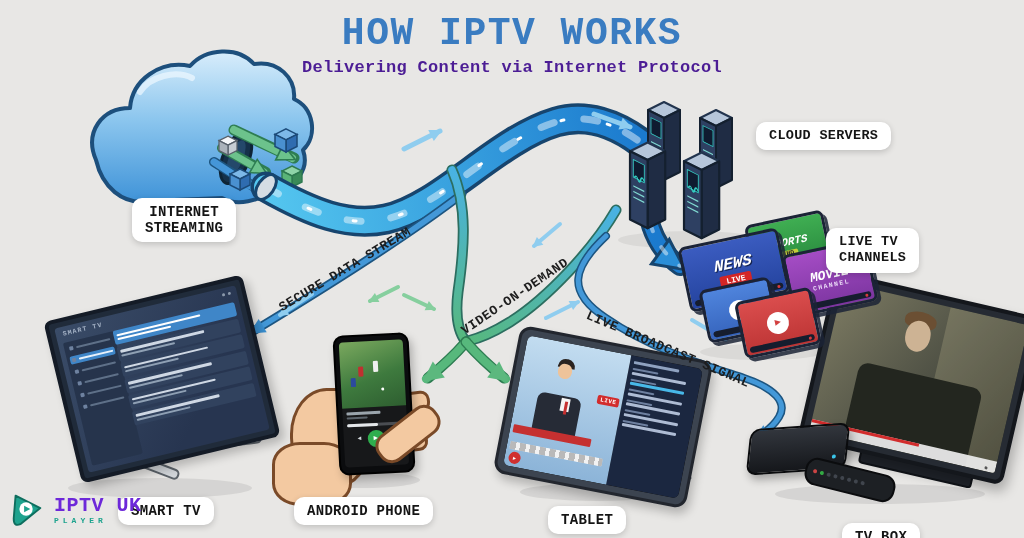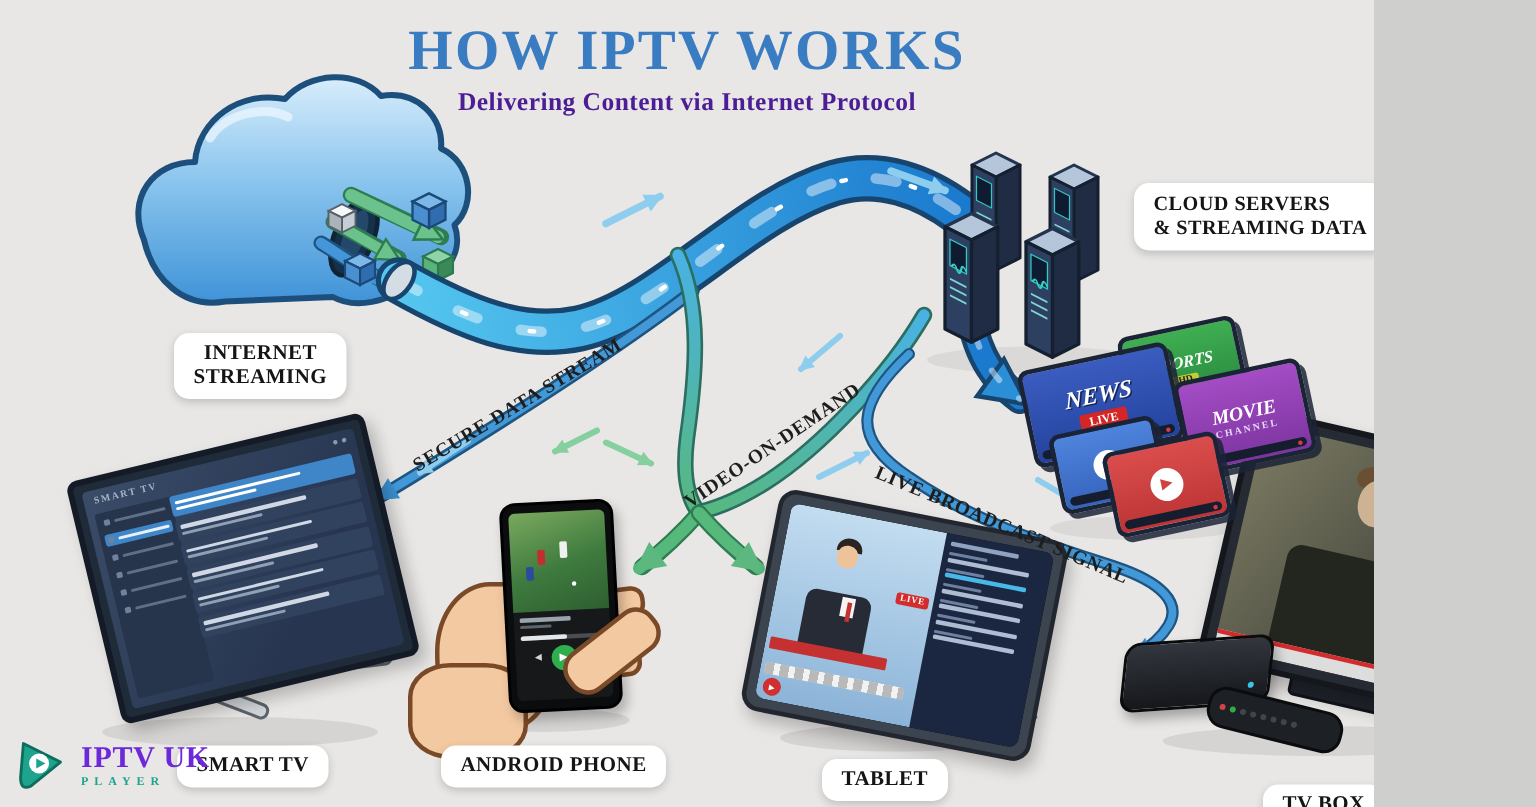--- a/index.html
+++ b/index.html
@@ -1,17 +1,17 @@
 <!DOCTYPE html>
 <html><head>
 <meta charset="utf-8">
 <style>
   html,body{margin:0;padding:0;background:#cfcfcd;}
-  .stage{position:relative;width:916px;height:538px;background:#e8e7e5;overflow:hidden;
-         font-family:Liberation Serif, serif;}
+  .stage{position:relative;width:1024px;height:538px;background:#e8e7e5;overflow:hidden;
+         font-family:Liberation Mono, monospace;}
   svg{display:block;}
   .wires{position:absolute;left:0;top:0;z-index:1;}
 
   
   .title{position:absolute;top:12px;left:0;right:0;text-align:center;color:#3a7cc1;
          font-size:38px;font-weight:800;letter-spacing:1.5px;z-index:6;}
   .subtitle{position:absolute;top:58px;left:0;right:0;text-align:center;color:#4c1d95;
             font-size:17px;font-weight:600;letter-spacing:.3px;z-index:6;}
 
   
@@ -353,27 +353,30 @@
     <path d="M845,448 C870,444 890,432 902,418" fill="none" stroke="#596068" stroke-width="3"></path>
   </svg>
 
   <div class="title">HOW IPTV WORKS</div>
   <div class="subtitle">Delivering Content via Internet Protocol</div>
 
   <div class="flow-label" style="left:240px;top:262px;width:210px;transform:rotate(-31deg);">SECURE DATA STREAM</div>
   <div class="flow-label" style="left:430px;top:289px;width:170px;transform:rotate(-34deg);">VIDEO-ON-DEMAND</div>
   <div class="flow-label" style="left:568px;top:342px;width:200px;transform:rotate(23deg);">LIVE BROADCAST SIGNAL</div>
 
-  <div class="label-box" style="left:116px;top:198px;margin-top:24px;">
+  <div class="label-box" style="left:132px;top:198px;">
     <span class="l2">INTERNET</span>
     <span class="l2">STREAMING</span>
   </div>
   <div class="label-box lb-left" style="left:756px;top:122px;">
     <span class="l2">CLOUD SERVERS</span>
-    <span class="l2">&amp; STREAMING DATA</span>
+  </div>
+  <div class="label-box lb-left" style="left:826px;top:228px;">
+    <span class="l2">LIVE TV</span>
+    <span class="l2">CHANNELS</span>
   </div>
   <div class="label-box" style="left:118px;top:497px;">SMART TV</div>
   <div class="label-box" style="left:294px;top:497px;">ANDROID PHONE</div>
   <div class="label-box" style="left:548px;top:506px;">TABLET</div>
   <div class="label-box" style="left:842px;top:523px;">TV BOX</div>
 
   <div class="card c-sports">
     <span class="t">SPORTS</span>
     <span class="b">HD</span>
     <span class="strip">

